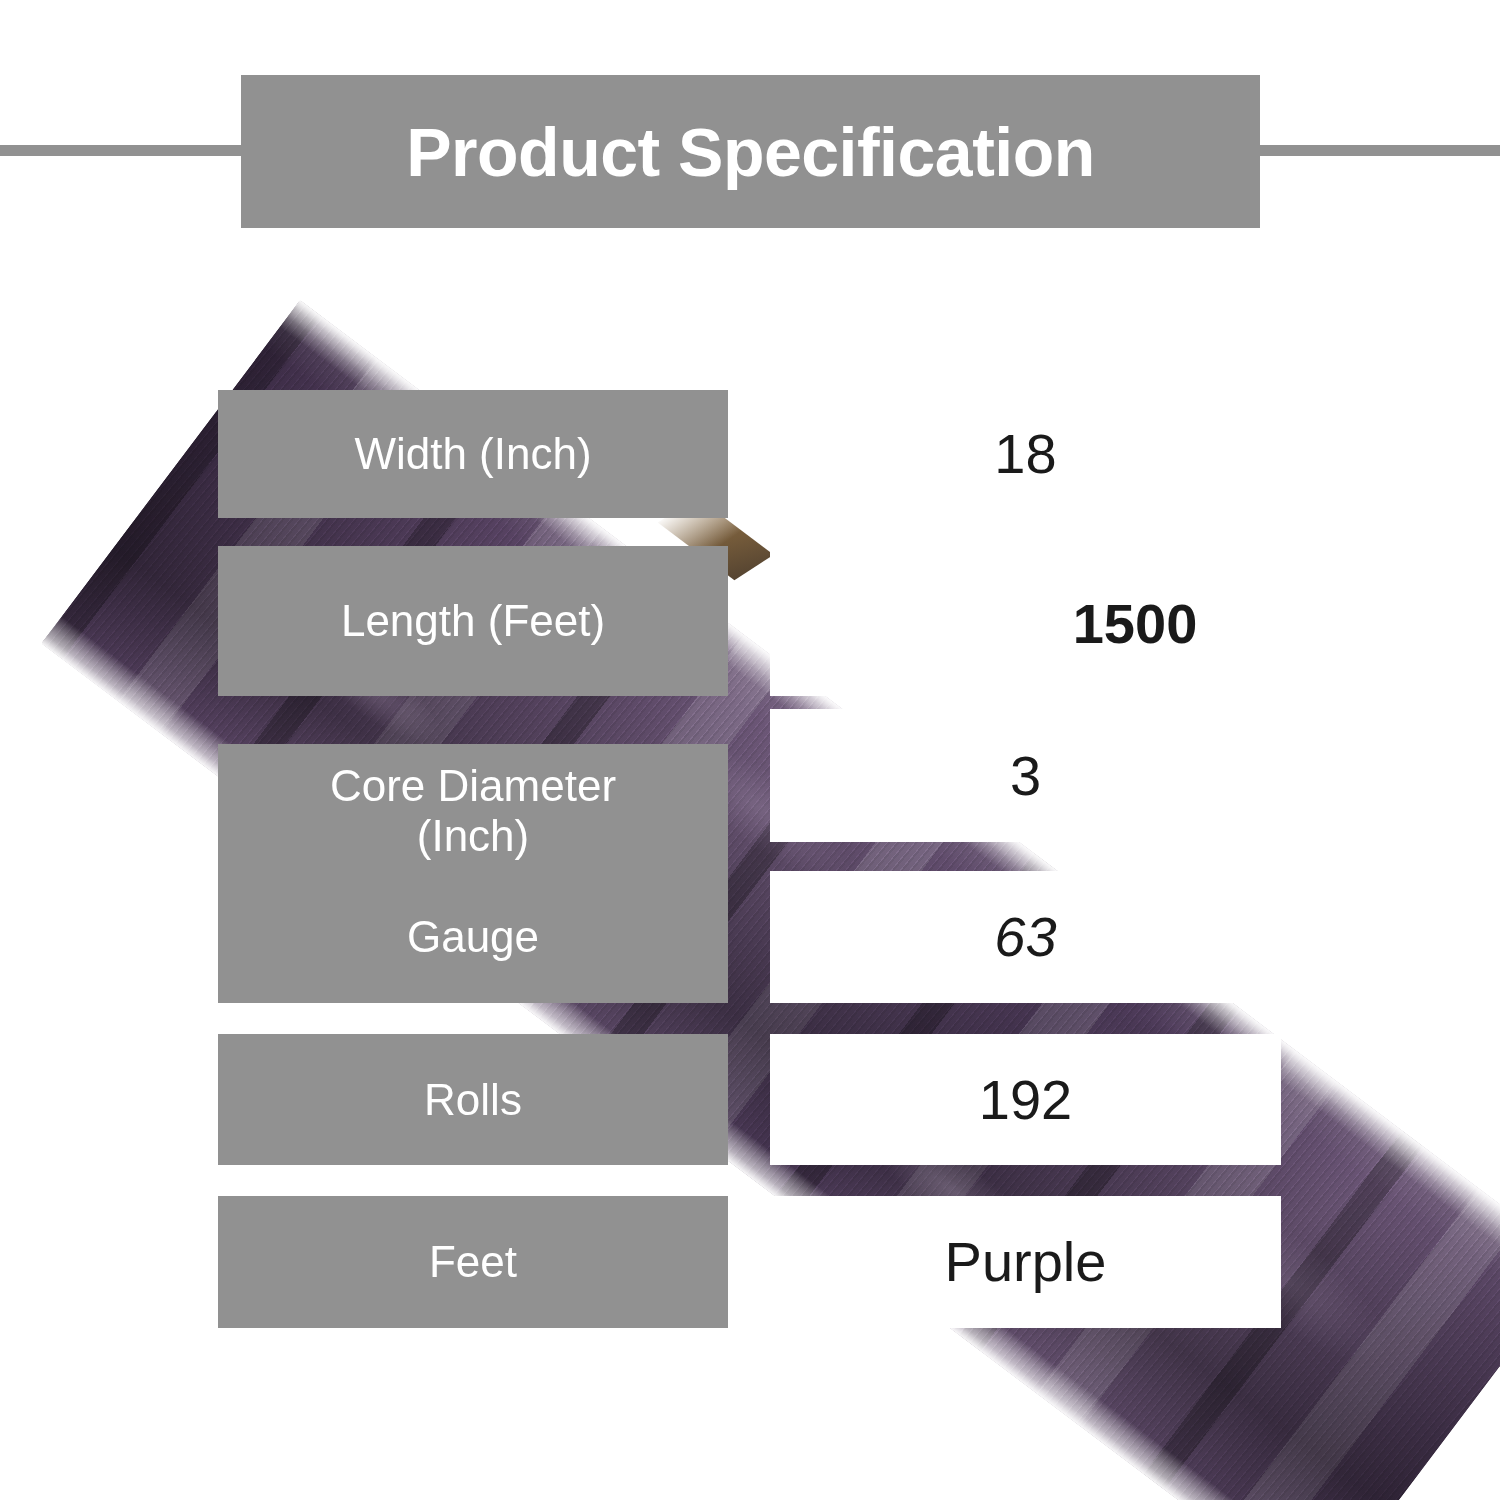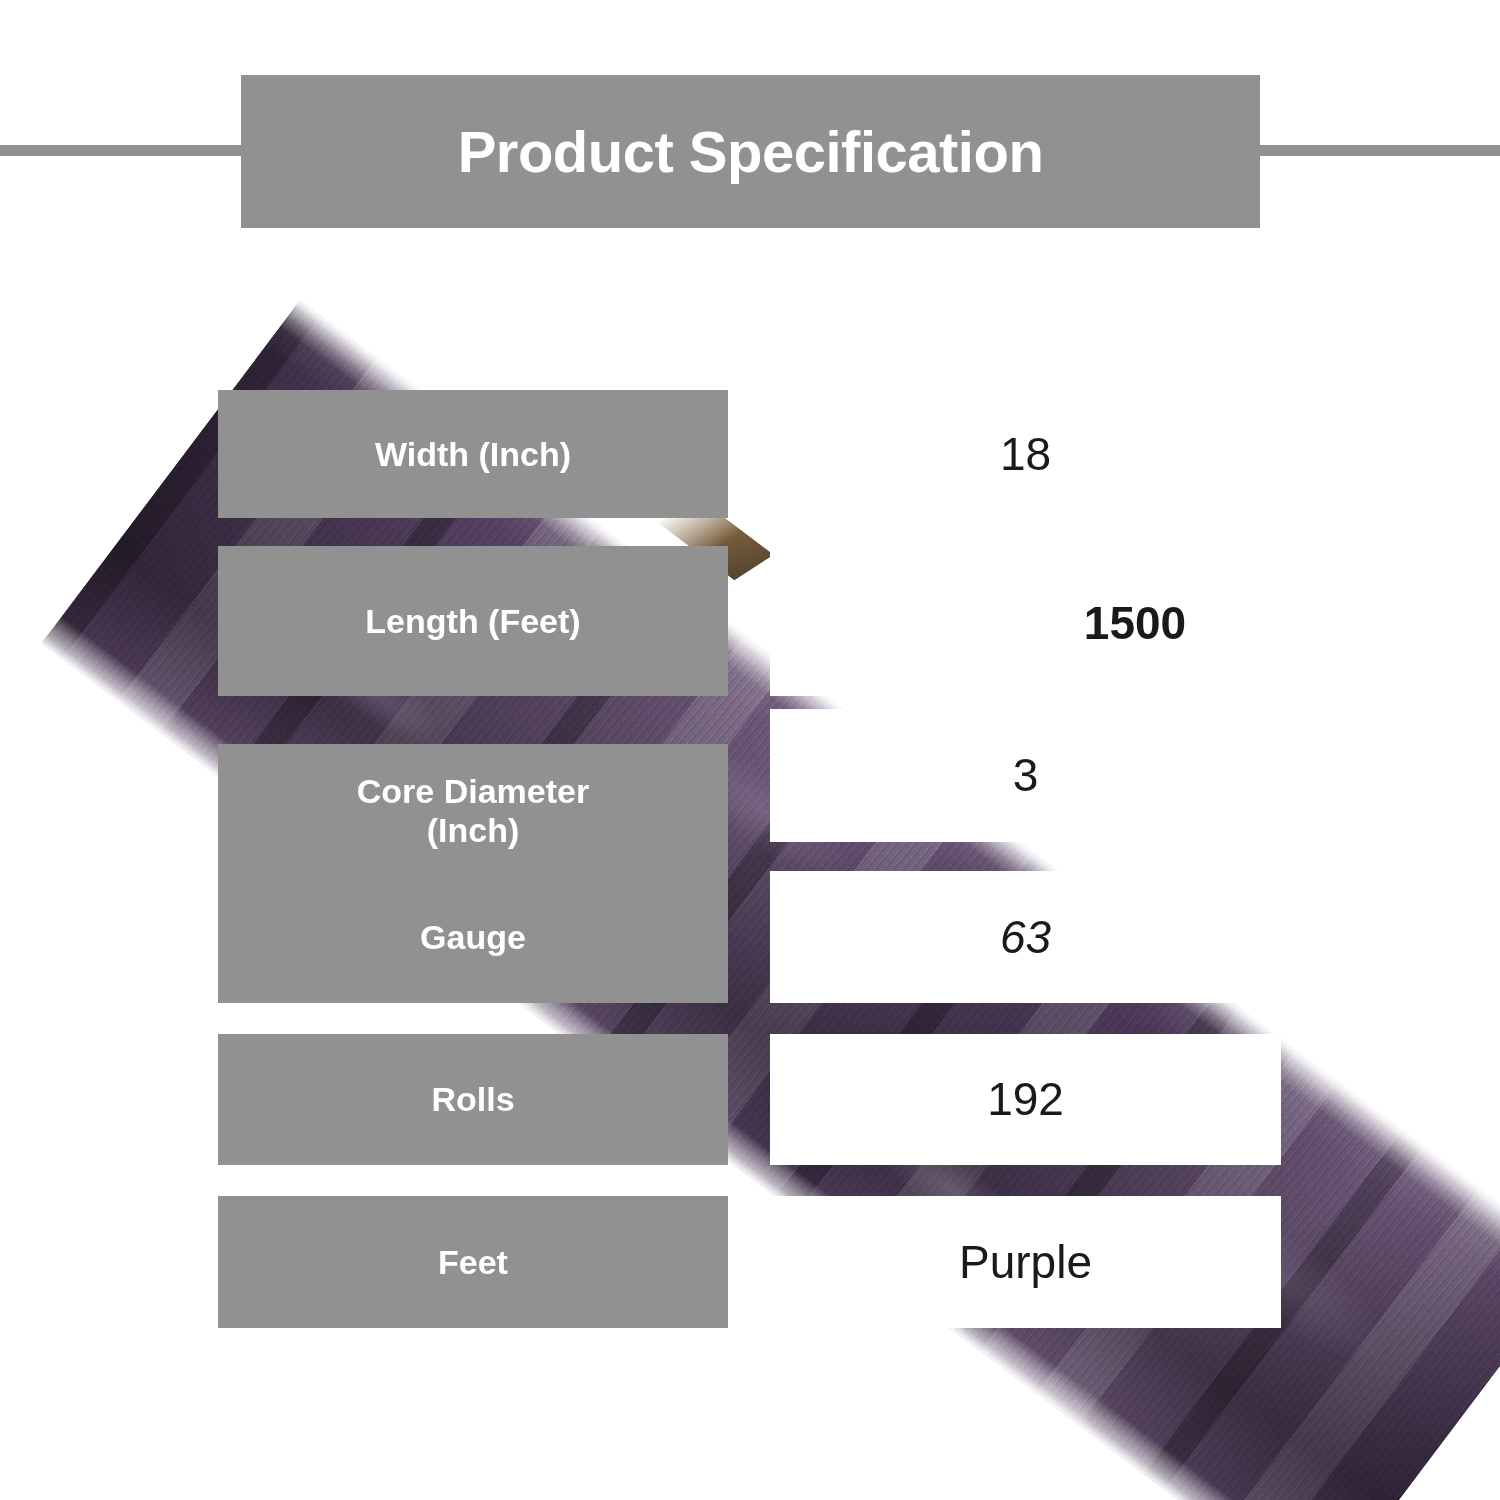--- a/index.html
+++ b/index.html
@@ -39,21 +39,21 @@
     top: 75px;
     width: 1019px;
     height: 153px;
     background: #919191;
     display: flex;
     align-items: center;
     justify-content: center;
   }
   #title-text {
     color: #ffffff;
-    font-size: 58px;
+    font-size: 68px;
     font-weight: bold;
     letter-spacing: -0.5px;
     line-height: 1;
     white-space: nowrap;
     font-family: "Liberation Sans", sans-serif;
   }
 
   
   #photo {
     position: absolute;
@@ -198,38 +198,38 @@
   .label-cell {
     position: absolute;
     left: 218px;
     width: 510px;
     background: #919191;
     color: #ffffff;
     display: flex;
     align-items: center;
     justify-content: center;
     text-align: center;
-    font-size: 34px;
-    font-weight: 700;
+    font-size: 44px;
+    font-weight: 400;
     line-height: 1.12;
     letter-spacing: 0px;
     box-sizing: border-box;
     padding: 0 8px;
   }
   .value-cell {
     position: absolute;
     left: 770px;
     width: 511px;
     background: #ffffff;
     color: #1a1a1a;
     display: flex;
     align-items: center;
     justify-content: center;
     text-align: center;
-    font-size: 46px;
+    font-size: 56px;
     font-weight: 400;
     line-height: 1.1;
     box-sizing: border-box;
     padding: 0 8px;
   }
   
   .value-cell.bare {
     background: transparent;
   }
   

